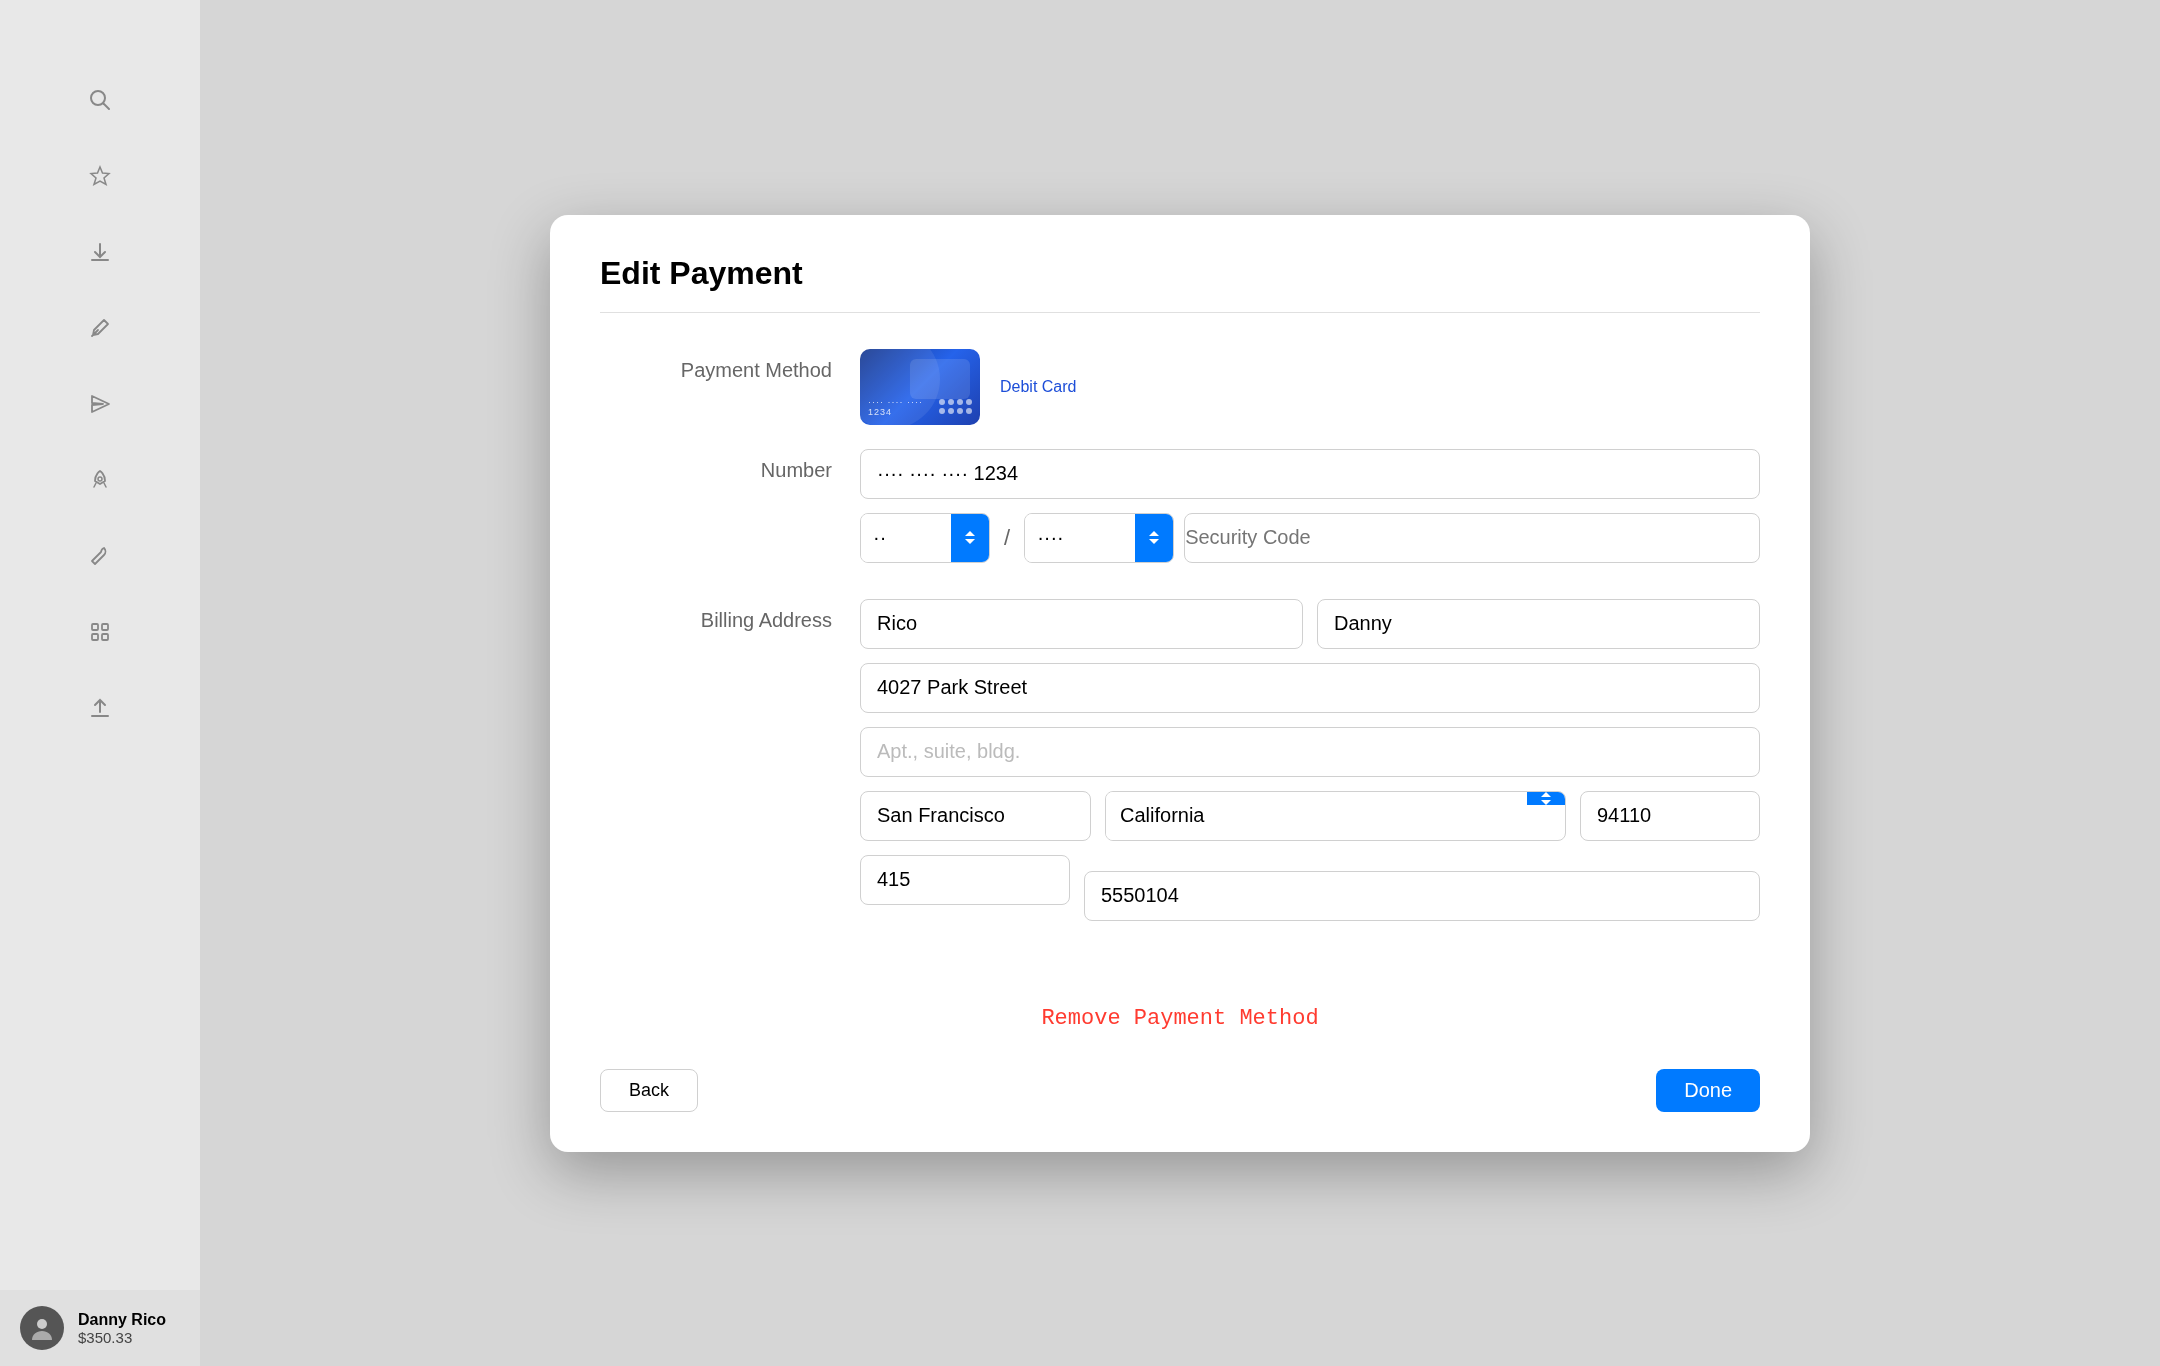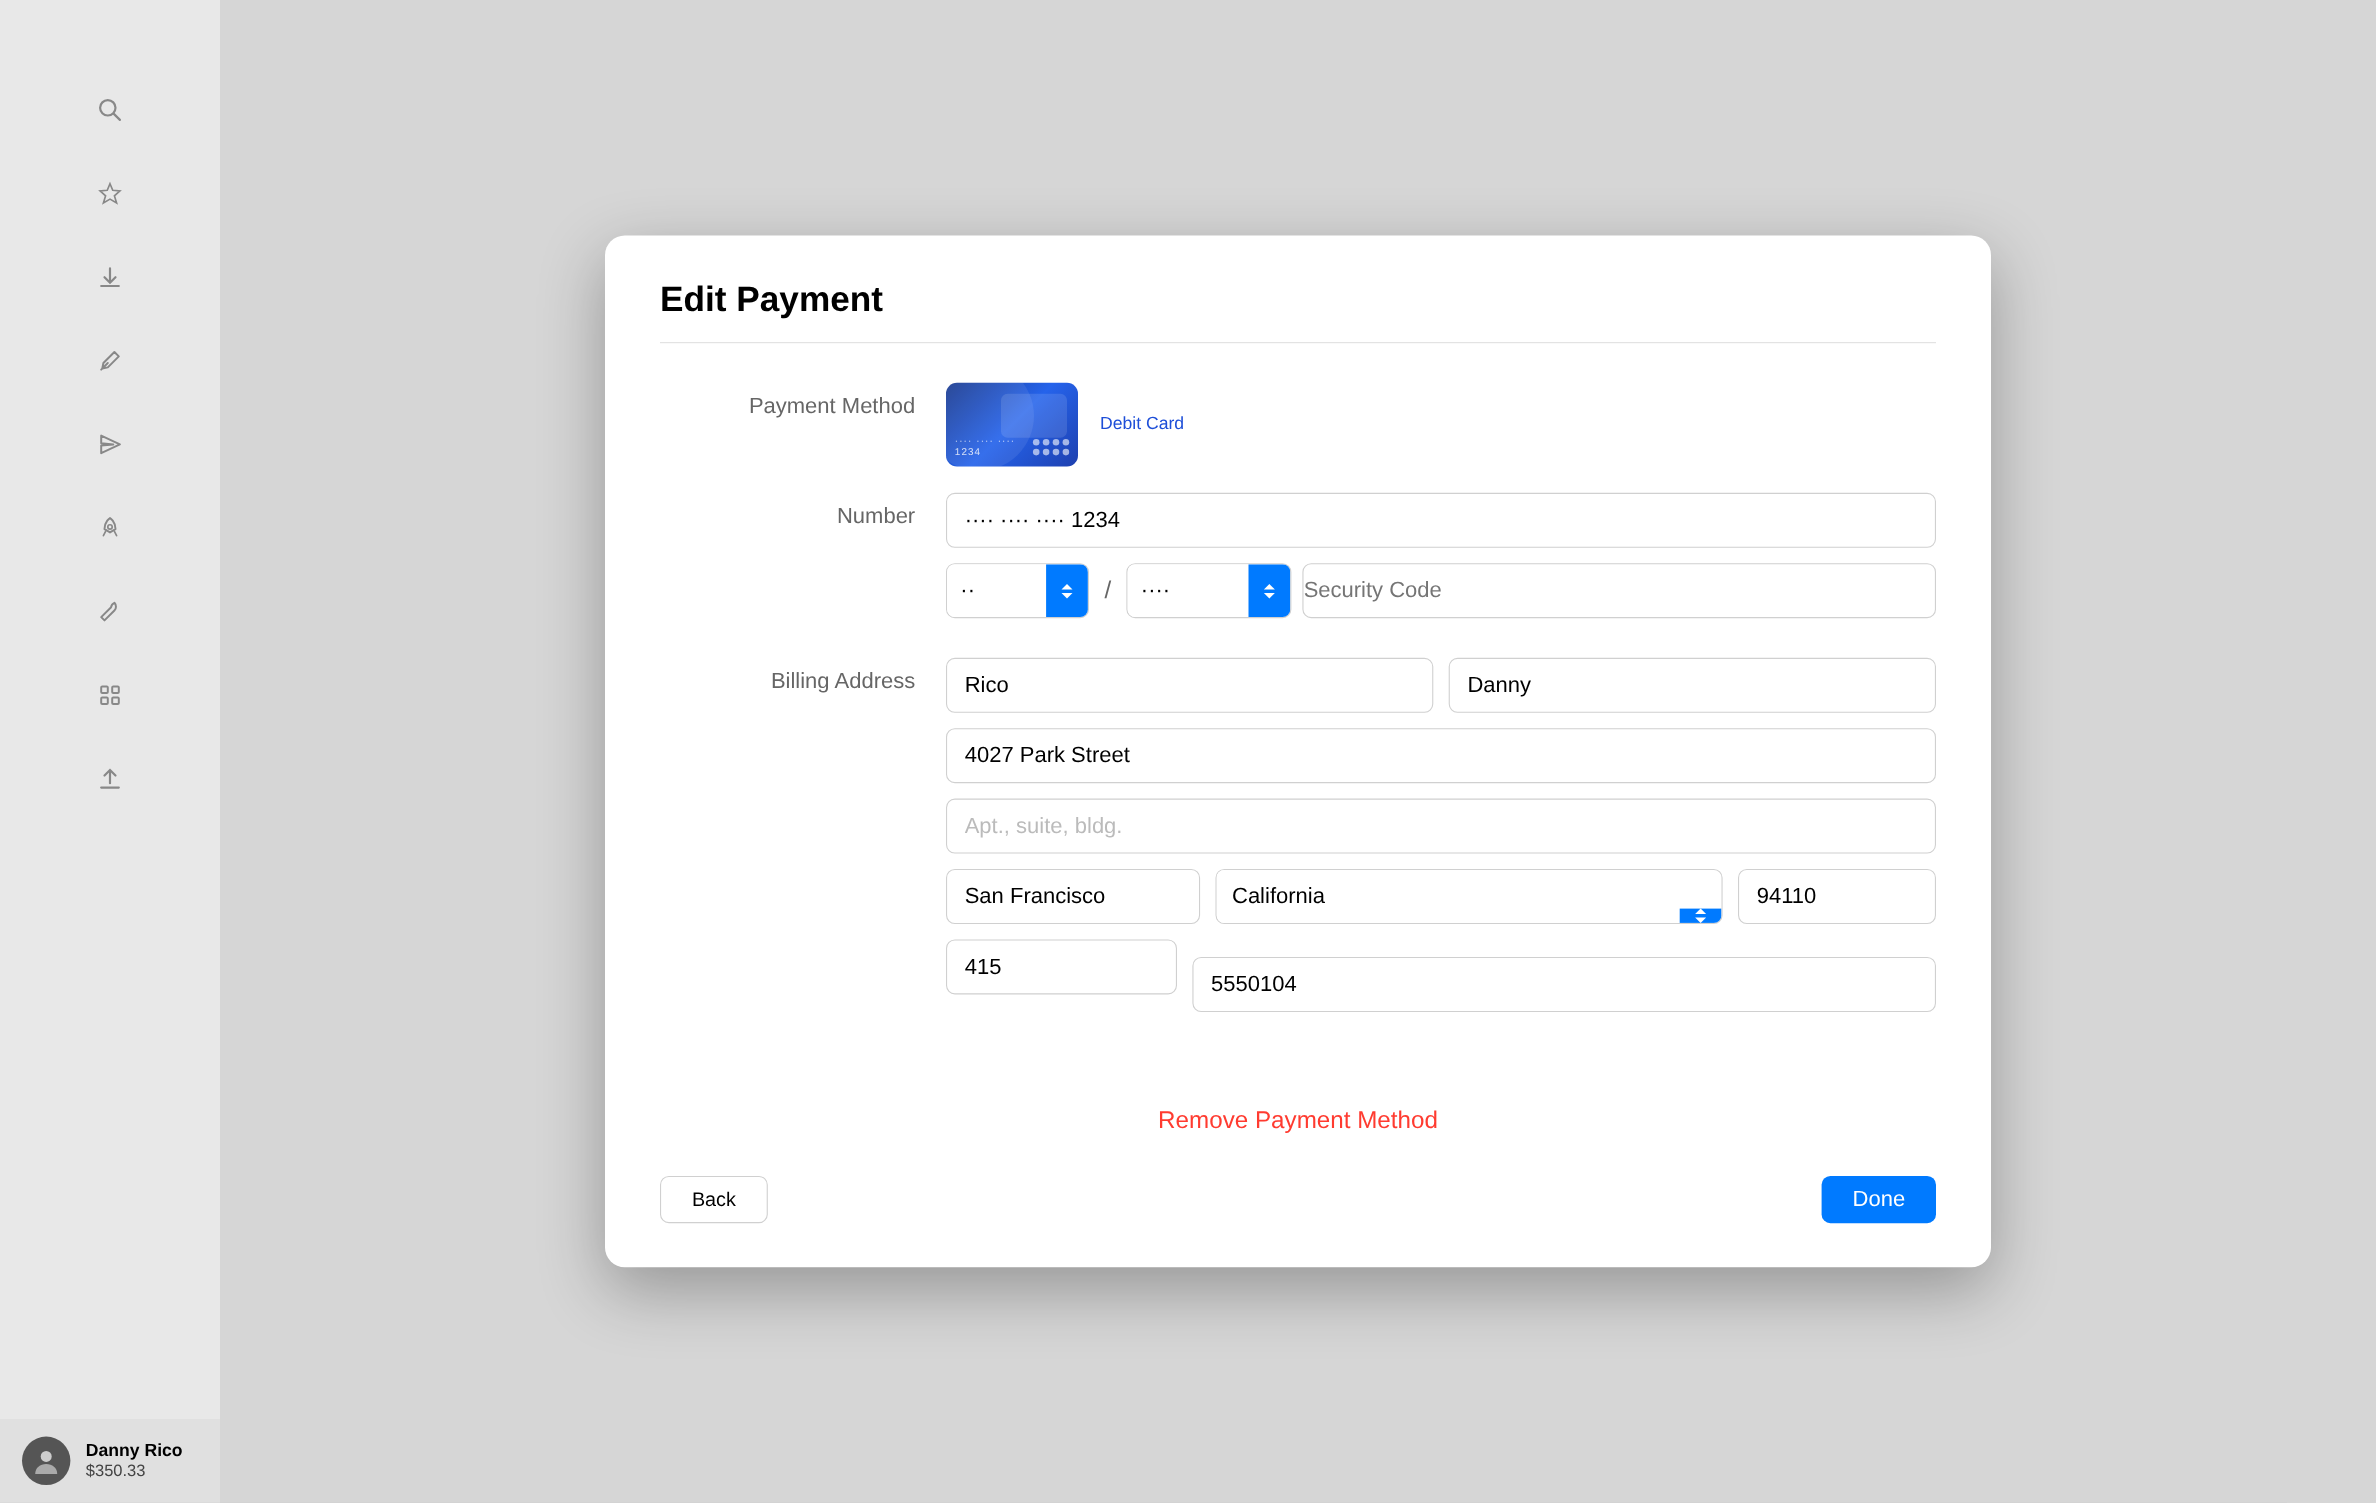--- a/index.html
+++ b/index.html
@@ -306,21 +306,21 @@
       gap: 14px;
       align-items: stretch;
     }
 
     .city-field {
       width: 200px;
     }
 
     .state-group {
       display: flex;
-      align-items: flex-end;
+      align-items: flex-start;
       border: 1.5px solid #d0d0d0;
       border-radius: 8px;
       overflow: hidden;
       flex: 1;
     }
 
     .state-input {
       flex: 1;
       border: none;
       padding: 0 14px;
@@ -356,20 +356,21 @@
     
     .remove-btn {
       background: none;
       border: none;
       color: #ff3b30;
       font-size: 22px;
       cursor: pointer;
       text-align: left;
       margin-top: 37px;
       padding: 8px;
+      font-family: Liberation Mono, monospace;
     }
 
     
     .modal-footer {
       display: flex;
       justify-content: space-between;
       align-items: center;
       margin-top: auto;
       padding-top: 30px;
     }

